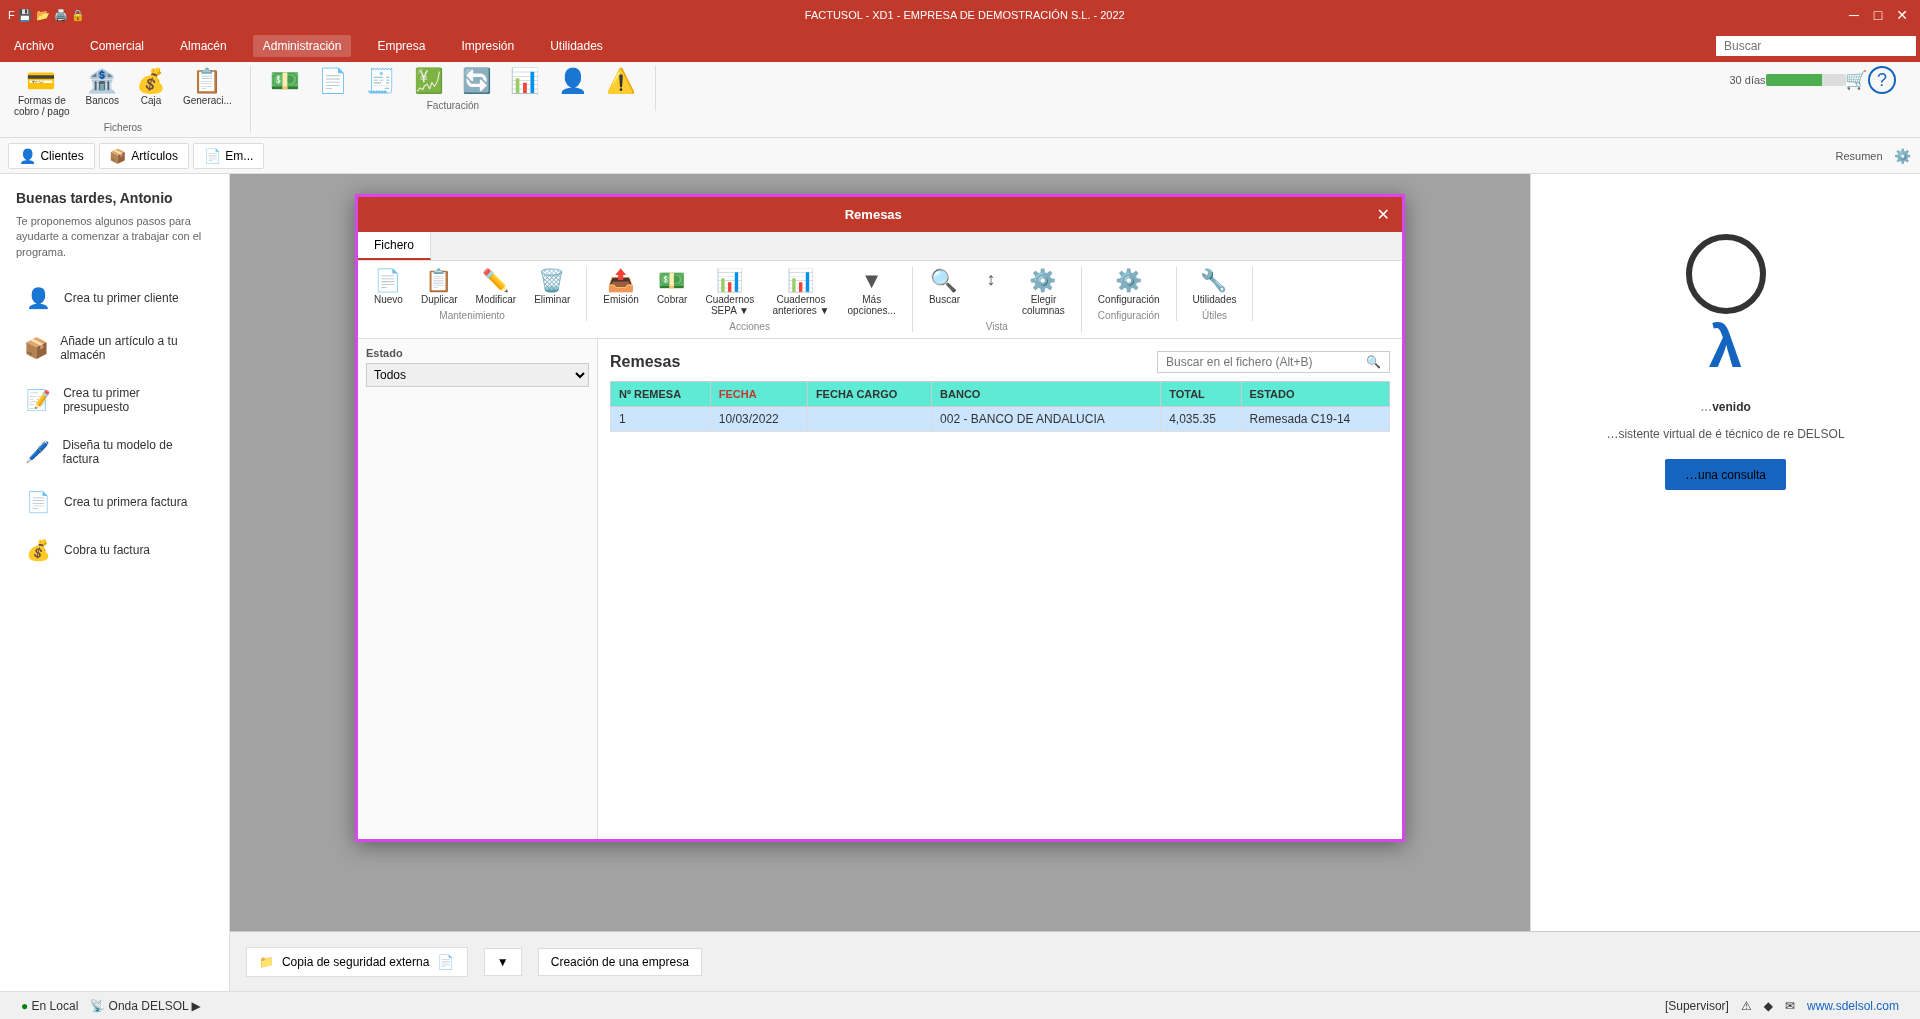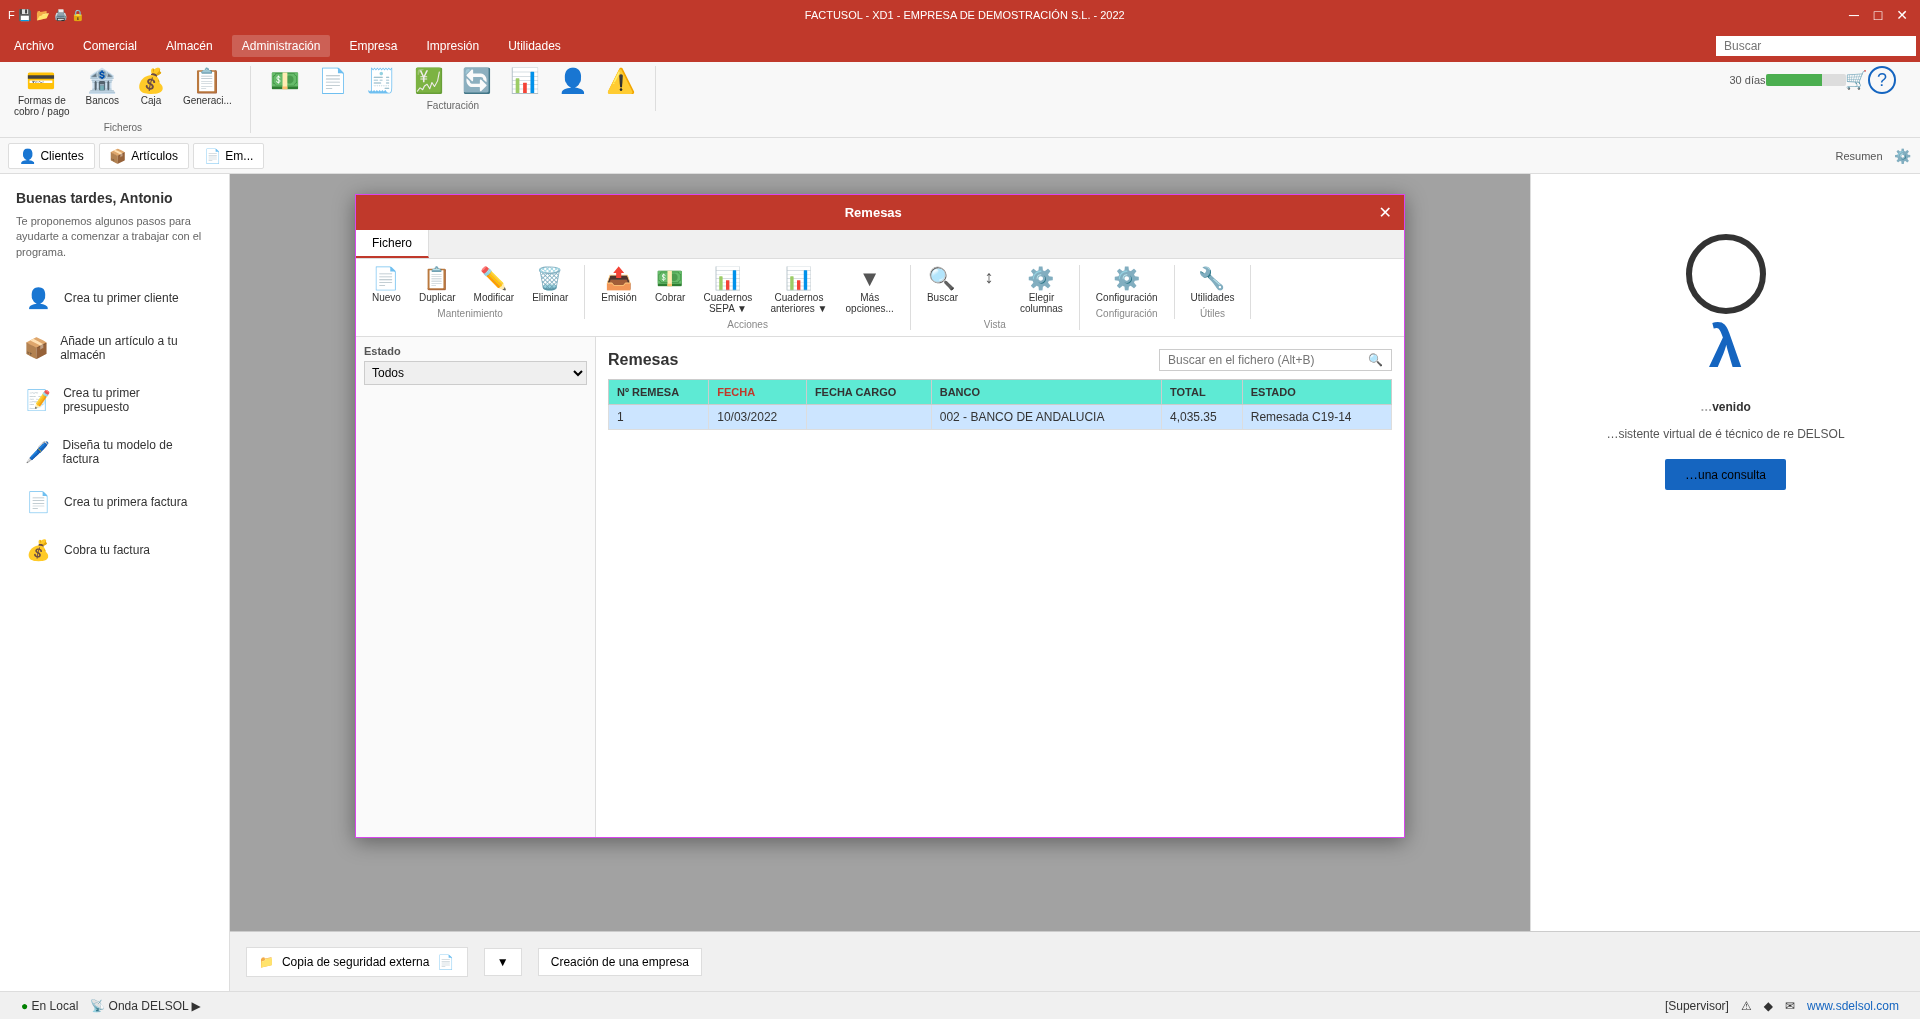--- a/index.html
+++ b/index.html
@@ -19,21 +19,21 @@
     #titlebar .win-controls { display: flex; gap: 4px; }
     #titlebar .win-controls span { width: 20px; height: 20px; display: flex; align-items: center; justify-content: center; cursor: pointer; color: white; font-size: 14px; }
 
     
     #menubar {
       background: #c0392b;
       height: 32px;
       display: flex;
       align-items: center;
       padding: 0 4px;
-      gap: 9px;
+      gap: 16px;
     }
     #menubar .menu-item {
       color: white;
       padding: 4px 10px;
       cursor: pointer;
       font-size: 12px;
       border-radius: 2px;
     }
     #menubar .menu-item:hover, #menubar .menu-item.active { background: rgba(255,255,255,0.2); }
     #menubar .search-box {
@@ -162,21 +162,21 @@
       z-index: 100;
       display: flex;
       align-items: flex-start;
       justify-content: center;
       padding-top: 20px;
     }
 
     
     #modal {
       background: white;
-      border: 1px solid #d946ef;
+      border: 3px solid #d946ef;
       box-shadow: 0 4px 20px rgba(0,0,0,0.4);
       width: 1050px;
       min-height: 620px;
       position: relative;
       display: flex;
       flex-direction: column;
     }
 
     
     #modal-titlebar {

